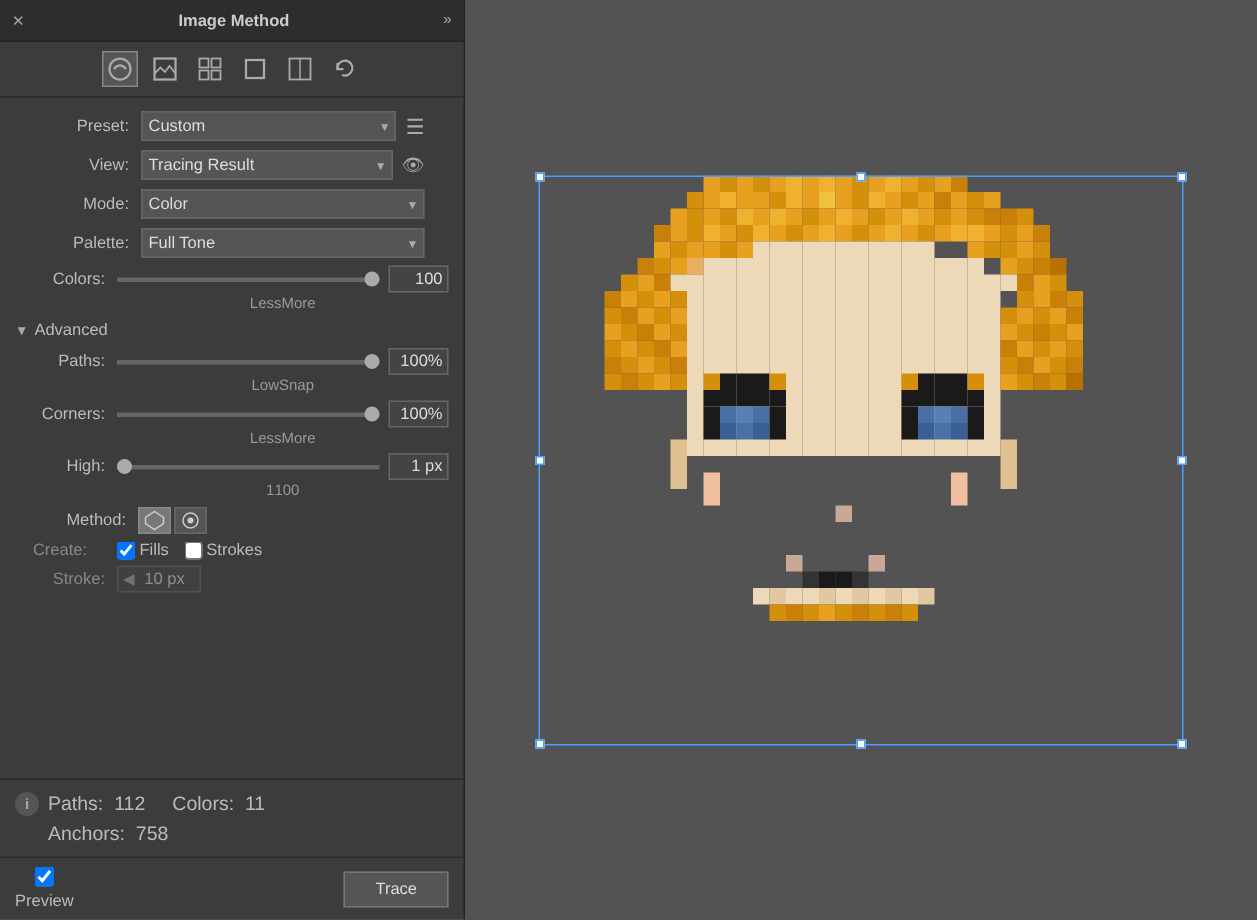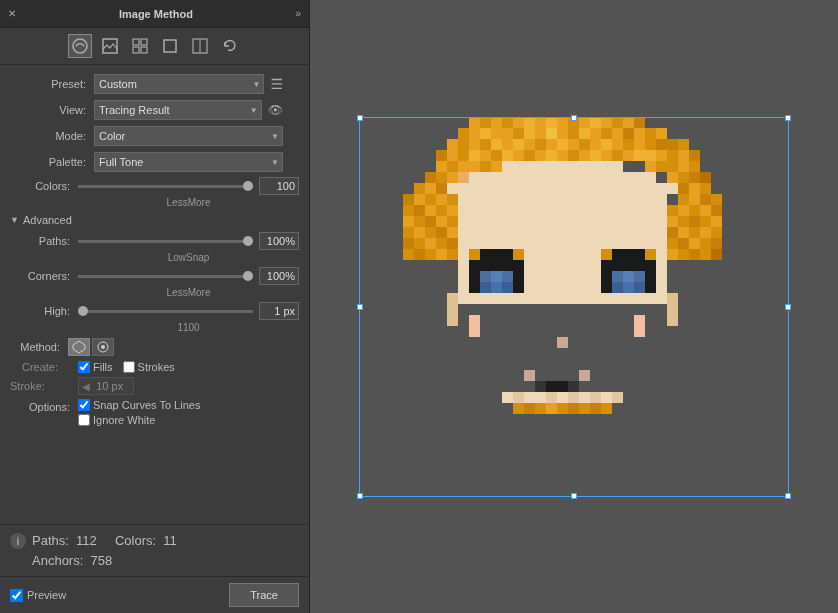--- a/index.html
+++ b/index.html
@@ -222,21 +222,21 @@
 
     .triangle-down {
       color: #aaa;
       font-size: 9px;
     }
 
     
     .method-row {
       display: flex;
       align-items: center;
-      padding: 3px 0;
+      padding: 3px 24px;
     }
 
     .method-label {
       width: 60px;
       text-align: right;
       margin-right: 8px;
       color: #bbb;
       font-size: 11px;
       flex-shrink: 0;
     }
@@ -293,20 +293,21 @@
 
     
     .stroke-row {
       display: flex;
       align-items: center;
       padding: 2px 10px;
     }
 
     .stroke-label {
       width: 60px;
+      text-align: right;
       margin-right: 8px;
       color: #888;
       font-size: 11px;
       flex-shrink: 0;
     }
 
     .stroke-input {
       width: 55px;
       background: #444;
       border: 1px solid #666;
@@ -377,20 +378,21 @@
       border-top: 1px solid #2a2a2a;
       justify-content: space-between;
     }
 
     .preview-check {
       display: flex;
       align-items: center;
       gap: 4px;
       color: #bbb;
       font-size: 11px;
+      flex-direction: column;
     }
 
     .trace-btn {
       background: #555;
       border: 1px solid #777;
       color: #ddd;
       font-size: 11px;
       padding: 3px 20px;
       cursor: pointer;
       height: 24px;
@@ -621,33 +623,20 @@
     </div>
 
     <div class="stroke-row">
       <span class="stroke-label">Stroke:</span>
       <div style="display:flex; align-items:center; background:#444; border:1px solid #666; padding: 0 3px; height:18px; opacity:0.5;">
         <span style="color:#aaa; font-size:10px;">◀</span>
         <input type="text" class="stroke-input" value="10 px" style="background: transparent; border: none; outline: none; color: rgb(221, 221, 221); width: 40px; font-size: 11px; text-align: center;">
       </div>
     </div>
 
-    <div class="options-row">
-      <span class="options-label">Options:</span>
-      <div class="options-checks">
-        <label class="checkbox-label">
-          <input type="checkbox" checked="" style="">
-          <span>Snap Curves To Lines</span>
-        </label>
-        <label class="checkbox-label">
-          <input type="checkbox" style="">
-          <span>Ignore White</span>
-        </label>
-      </div>
-    </div>
   </div>
 
   <div class="info-row">
     <div class="info-icon">
       <span>i</span>
     </div>
     <div class="info-text">
       <div>
         <span>Paths:</span>&nbsp;
         <span>112</span>

